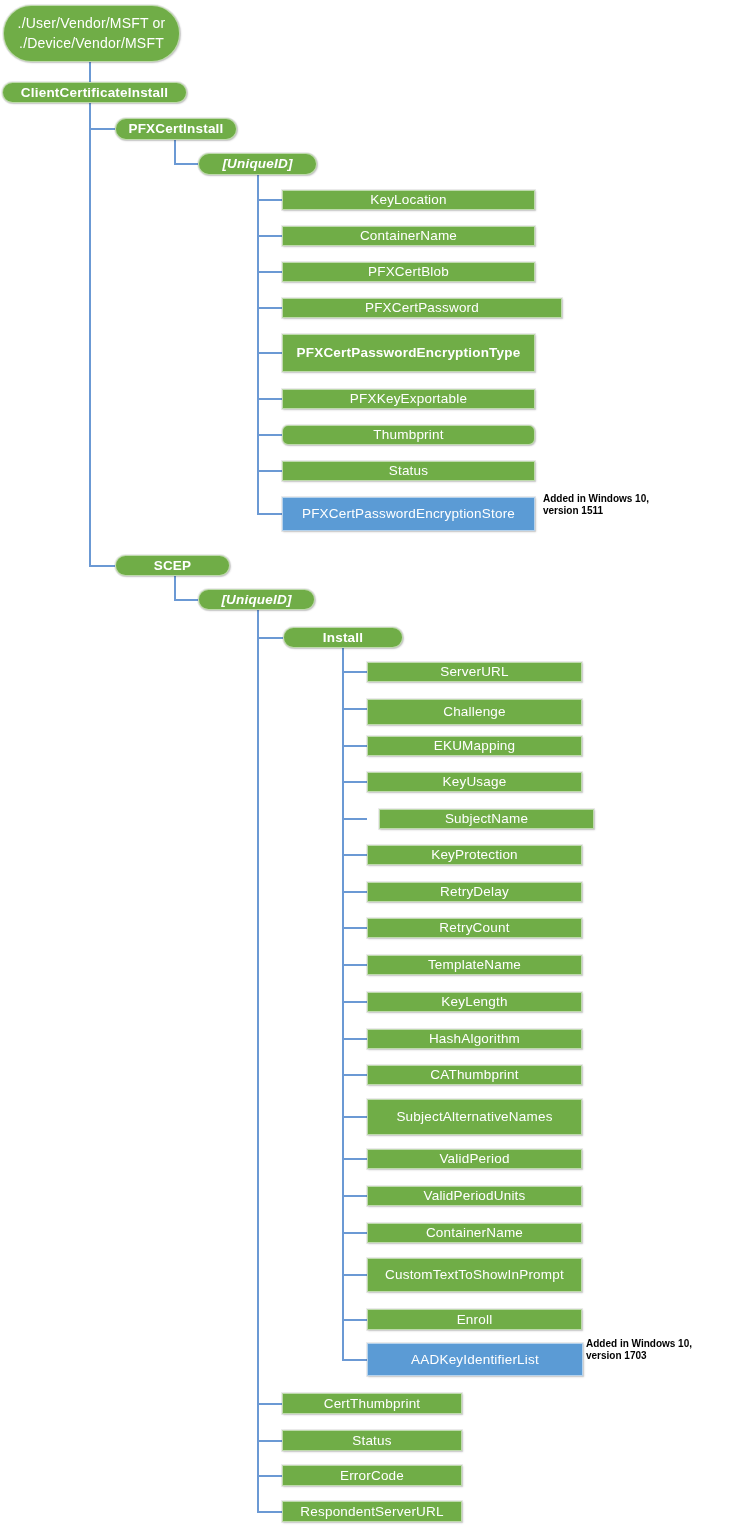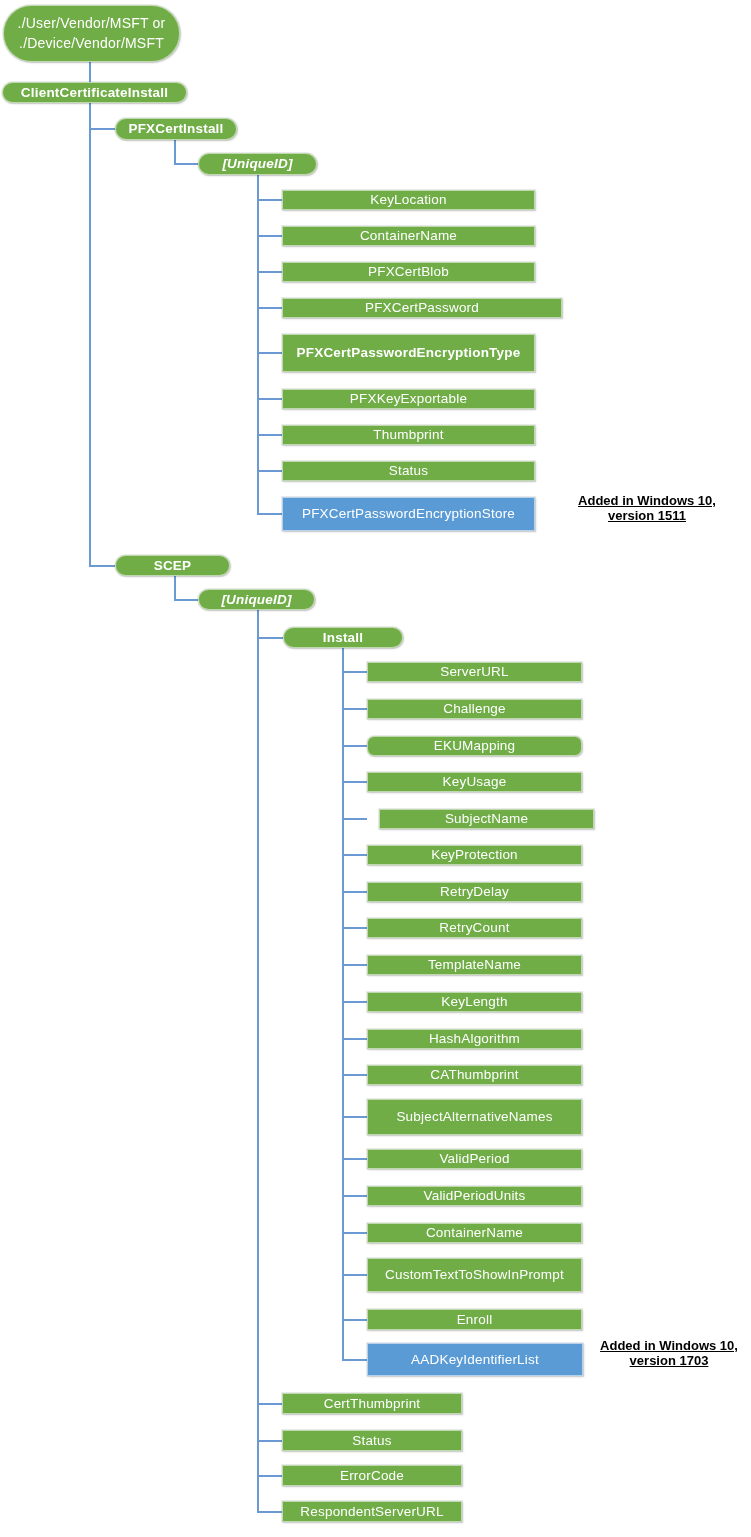--- a/index.html
+++ b/index.html
@@ -24,26 +24,25 @@
     white-space:pre-line;
     line-height:1.32;
   }
   .pill{border-radius:11px;font-weight:bold;}
   .ellipse{border-radius:28px;font-size:14px;line-height:1.4;}
   .rect{border-radius:0;}
   .italic{font-style:italic;}
   .annotation{
     position:absolute;
     color:#000000;
-    font-size:13px;
+    font-size:10px;
     font-weight:700;
     line-height:1.18;
-    text-align:center;
+    text-align:left;
     white-space:pre-line;
-    text-decoration:underline;
   }
 </style>
 </head>
 <body>
 
 <div id="diagram">
   <div id="connector-layer">
       <div class="conn" style="left: 89px; top: 62px; width: 2px; height: 32px; background: rgb(107, 153, 212);"></div>
       <div class="conn" style="left: 89px; top: 103px; width: 2px; height: 464px; background: rgb(107, 153, 212);"></div>
       <div class="conn" style="left: 89px; top: 128px; width: 26px; height: 2px; background: rgb(107, 153, 212);"></div>
@@ -94,29 +93,29 @@
 ./Device/Vendor/MSFT</div>
       <div class="node pill" style="left: 2px; top: 82px; width: 185px; height: 21px; background: rgb(112, 173, 71);">ClientCertificateInstall</div>
       <div class="node pill" style="left: 115px; top: 118px; width: 122px; height: 22px; background: rgb(112, 173, 71);">PFXCertInstall</div>
       <div class="node pill italic" style="left: 198px; top: 153px; width: 119px; height: 22px; background: rgb(112, 173, 71);">[UniqueID]</div>
       <div class="node rect" style="left: 282px; top: 190px; width: 253px; height: 20px; background: rgb(112, 173, 71);">KeyLocation</div>
       <div class="node rect" style="left: 282px; top: 226px; width: 253px; height: 20px; background: rgb(112, 173, 71);">ContainerName</div>
       <div class="node rect" style="left: 282px; top: 262px; width: 253px; height: 20px; background: rgb(112, 173, 71);">PFXCertBlob</div>
       <div class="node rect" style="left: 282px; top: 298px; width: 280px; height: 20px; background: rgb(112, 173, 71);">PFXCertPassword</div>
       <div class="node rect" style="left: 282px; top: 334px; width: 253px; height: 38px; background: rgb(112, 173, 71); font-weight: bold;">PFXCertPasswordEncryptionType</div>
       <div class="node rect" style="left: 282px; top: 389px; width: 253px; height: 20px; background: rgb(112, 173, 71);">PFXKeyExportable</div>
-      <div class="node rect" style="left: 282px; top: 425px; width: 253px; height: 20px; background: rgb(112, 173, 71);">Thumbprint</div>
+      <div class="node rect" style="left: 282px; top: 425px; width: 253px; height: 20px; background: rgb(112, 173, 71); border-radius: 6px;">Thumbprint</div>
       <div class="node rect" style="left: 282px; top: 461px; width: 253px; height: 20px; background: rgb(112, 173, 71);">Status</div>
       <div class="node rect" style="left: 282px; top: 497px; width: 253px; height: 34px; background: rgb(91, 155, 213);">PFXCertPasswordEncryptionStore</div>
       <div class="node pill" style="left: 115px; top: 555px; width: 115px; height: 21px; background: rgb(112, 173, 71);">SCEP</div>
       <div class="node pill italic" style="left: 198px; top: 589px; width: 117px; height: 21px; background: rgb(112, 173, 71);">[UniqueID]</div>
       <div class="node pill" style="left: 283px; top: 627px; width: 120px; height: 21px; background: rgb(112, 173, 71);">Install</div>
       <div class="node rect" style="left: 367px; top: 662px; width: 215px; height: 20px; background: rgb(112, 173, 71);">ServerURL</div>
-      <div class="node rect" style="left: 367px; top: 699px; width: 215px; height: 20px; background: rgb(112, 173, 71);">Challenge</div>
-      <div class="node rect" style="left: 367px; top: 736px; width: 215px; height: 20px; background: rgb(112, 173, 71); border-radius: 7px;">EKUMapping</div>
+      <div class="node rect" style="left: 367px; top: 699px; width: 215px; height: 26px; background: rgb(112, 173, 71);">Challenge</div>
+      <div class="node rect" style="left: 367px; top: 736px; width: 215px; height: 20px; background: rgb(112, 173, 71);">EKUMapping</div>
       <div class="node rect" style="left: 367px; top: 772px; width: 215px; height: 20px; background: rgb(112, 173, 71);">KeyUsage</div>
       <div class="node rect" style="left: 367px; top: 809px; width: 215px; height: 20px; background: rgb(112, 173, 71); margin-left: 12px;">SubjectName</div>
       <div class="node rect" style="left: 367px; top: 845px; width: 215px; height: 20px; background: rgb(112, 173, 71);">KeyProtection</div>
       <div class="node rect" style="left: 367px; top: 882px; width: 215px; height: 20px; background: rgb(112, 173, 71);">RetryDelay</div>
       <div class="node rect" style="left: 367px; top: 918px; width: 215px; height: 20px; background: rgb(112, 173, 71);">RetryCount</div>
       <div class="node rect" style="left: 367px; top: 955px; width: 215px; height: 20px; background: rgb(112, 173, 71);">TemplateName</div>
       <div class="node rect" style="left: 367px; top: 992px; width: 215px; height: 20px; background: rgb(112, 173, 71);">KeyLength</div>
       <div class="node rect" style="left: 367px; top: 1029px; width: 215px; height: 20px; background: rgb(112, 173, 71);">HashAlgorithm</div>
       <div class="node rect" style="left: 367px; top: 1065px; width: 215px; height: 20px; background: rgb(112, 173, 71);">CAThumbprint</div>
       <div class="node rect" style="left: 367px; top: 1099px; width: 215px; height: 36px; background: rgb(112, 173, 71);">SubjectAlternativeNames</div>

